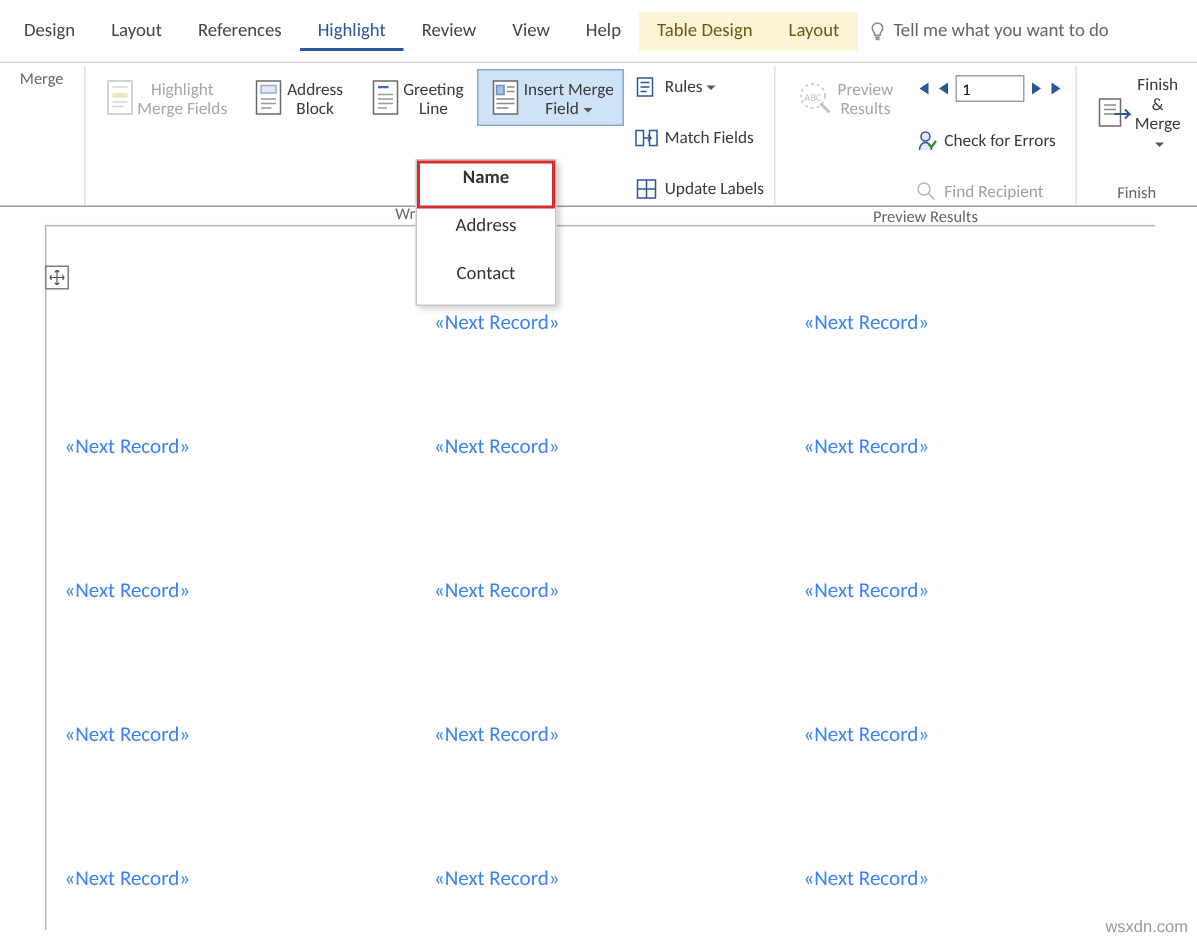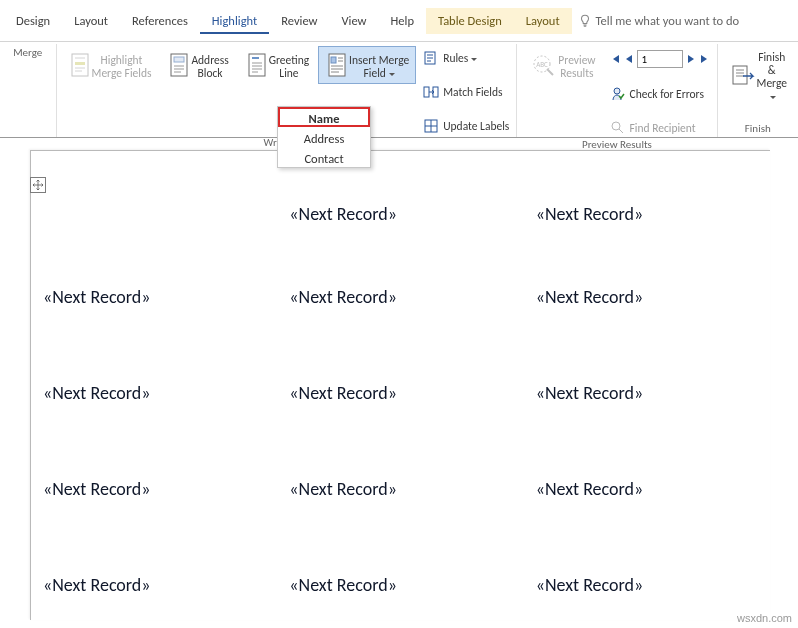--- a/index.html
+++ b/index.html
@@ -22,29 +22,29 @@
 .bigbtn .label { margin-top: 2px; }
 .bigbtn.disabled { color: #a7a7a7; }
 .smallstack { display: flex; flex-direction: column; gap: 14px; padding-top: 2px; margin-left: 2px; }
 .smallbtn { display: flex; align-items: center; gap: 4px; height: 20px; padding: 0 3px; cursor: pointer; white-space: nowrap; }
 .smallbtn.disabled { color: #a0a0a0; }
 .navgrp { display: flex; align-items: center; gap: 3px; height: 22px; padding: 0 2px; }
 .navgrp svg { cursor: pointer; }
 .navinput { width: 46px; height: 18px; border: 1px solid #a0a0a0; font-size: 11px; padding: 0 4px; }
 
 .dropdown { position: absolute; left: 277px; top: 106px; width: 94px; background: #fff; border: 1px solid #c7c7c7; box-shadow: 2px 2px 4px rgba(0,0,0,0.18); z-index: 20; font-size: 12.5px; }
-.dropdown .item { height: 20px; line-height: 24px; padding: 0 10px; cursor: pointer; text-align: center; color: #333; }
+.dropdown .item { height: 32px; line-height: 24px; padding: 0 10px; cursor: pointer; text-align: center; color: #333; }
 .dropdown .item.hl { border: 2px solid #d92b2b; line-height: 20px; font-weight: 600; }
 
 .page { position: absolute; left: 30px; top: 150px; width: 740px; height: 470px; border: 1px solid #b9b9b9; border-right: none; border-bottom: none; box-shadow: -1px -1px 2px rgba(0,0,0,0.06); background: #fff; }
 .anchor { position: absolute; left: -1px; top: 26px; width: 16px; height: 16px; border: 1px solid #7c7c7c; background: #fff; display:flex; align-items:center; justify-content:center; }
 .anchor svg { width:10px; height:10px; }
 
 .labels { display: grid; grid-template-columns: repeat(3, 1fr); }
-.cell { height: 96px; display: flex; align-items: center; padding-left: 12px; font-family: Calibri, sans-serif; font-size: 18px; color: #0f172a; }
+.cell { height: 96px; display: flex; align-items: center; padding-left: 12px; font-family: Calibri, sans-serif; font-size: 14px; color: #3b82f6; }
 .cell .rec { white-space: nowrap; }
 .cell:first-child { padding-left: 36px; }
 
 .watermark { position: absolute; right: 6px; bottom: 4px; font-size: 11px; color: #9a9a9a; font-family: Arial, sans-serif; }
 
 .chev::after { content: ''; display:inline-block; border-top: 3px solid #555; border-left:3px solid transparent; border-right:3px solid transparent; margin-left:3px; vertical-align: middle; }
 </style>
 </head>
 <body>
 

